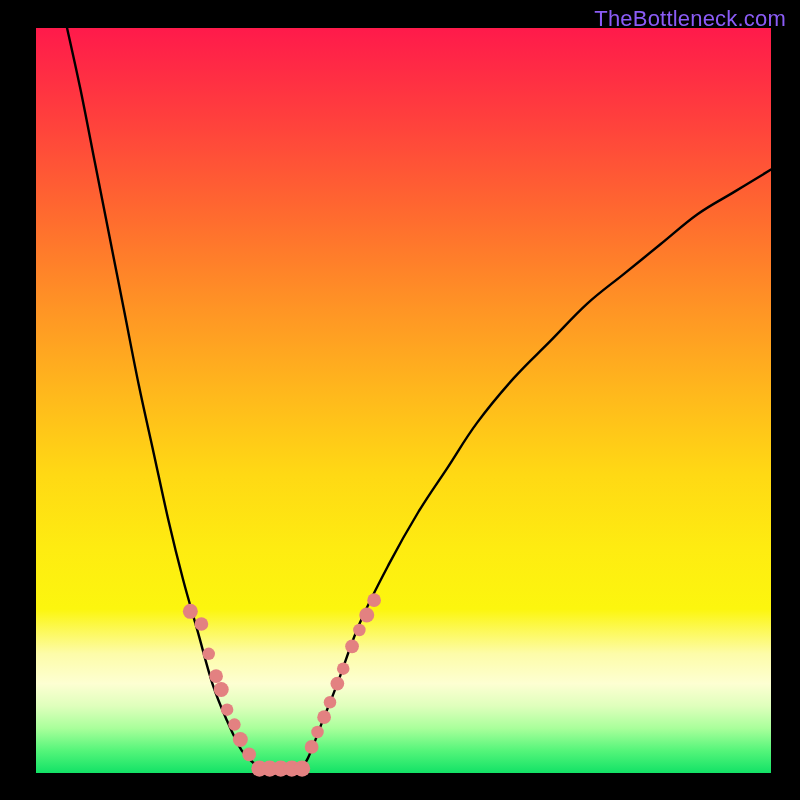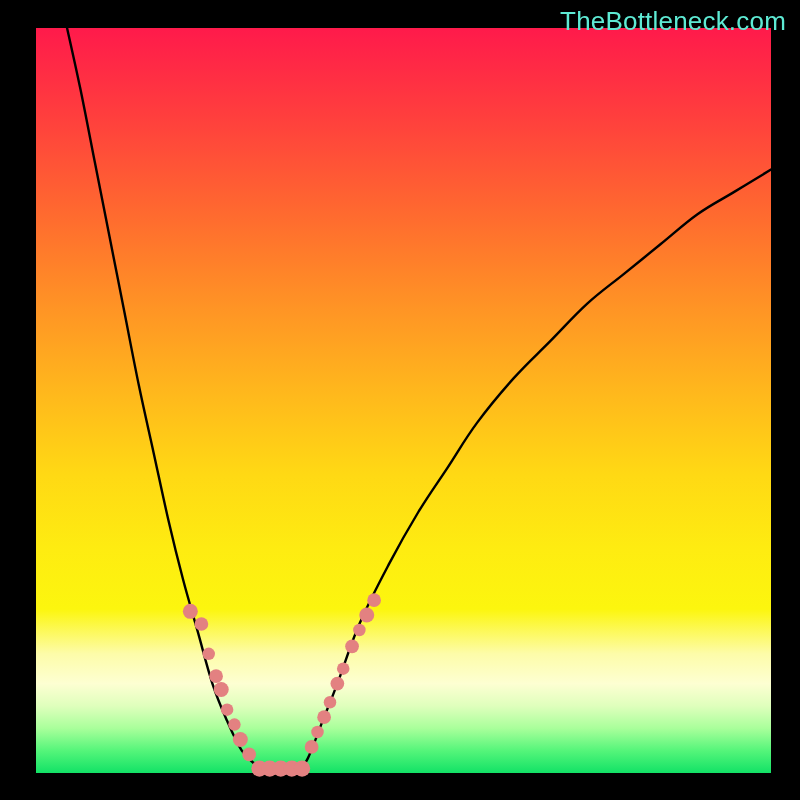--- a/index.html
+++ b/index.html
@@ -38,23 +38,23 @@
       #a9ff9b 94%,
       #55f57a 97%,
       #12e266 100%
     );
   }
   .watermark {
     position: absolute;
     top: 6px;
     right: 14px;
     font-family: Arial, Helvetica, sans-serif;
-    font-size: 26px;
+    font-size: 22px;
     font-weight: 500;
-    color: #5eead4;
+    color: #8b5cf6;
     letter-spacing: 0.2px;
   }
   svg.curve-layer {
     position: absolute;
     left: 0; top: 0;
     width: 800px; height: 800px;
     pointer-events: none;
   }
   .curve-path {
     fill: none;

